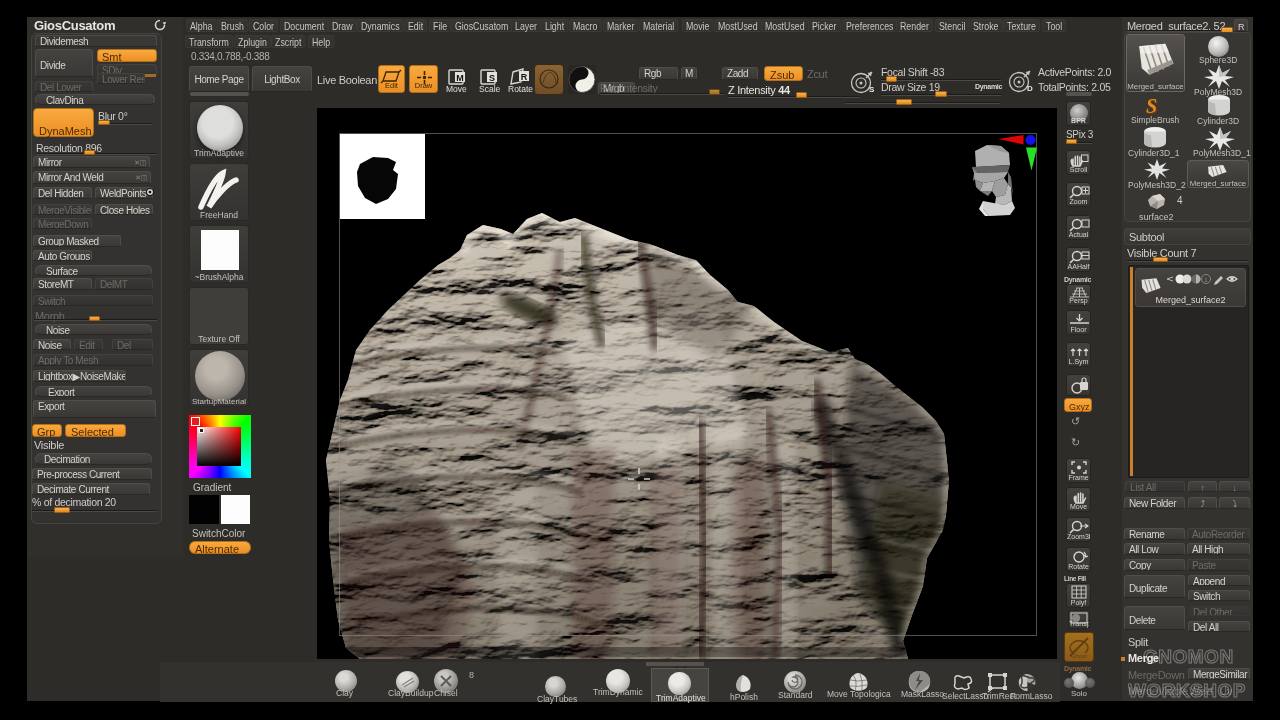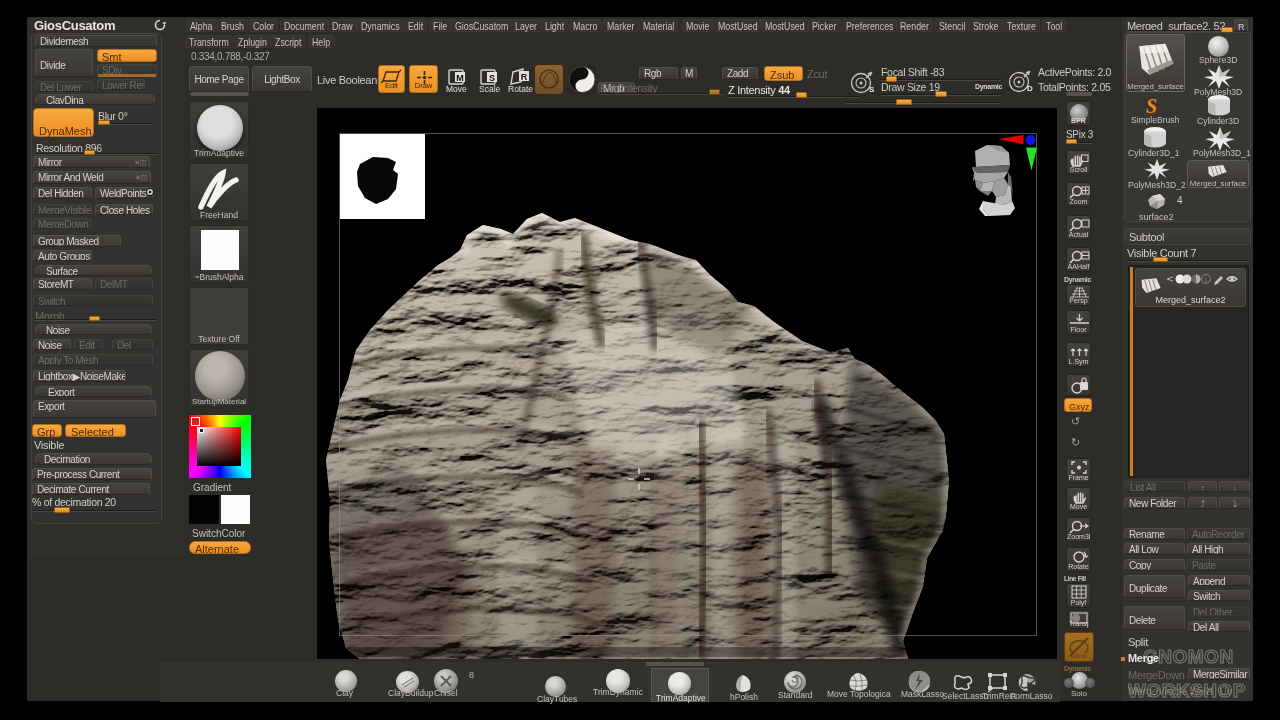--- a/index.html
+++ b/index.html
@@ -205,21 +205,21 @@
 <div class="mi" style="left:842px;top:19px;">Preferences</div>
 <div class="mi" style="left:896px;top:19px;">Render</div>
 <div class="mi" style="left:935px;top:19px;">Stencil</div>
 <div class="mi" style="left:969px;top:19px;">Stroke</div>
 <div class="mi" style="left:1003px;top:19px;">Texture</div>
 <div class="mi" style="left:1042px;top:19px;">Tool</div>
 <div class="mi" style="left:185px;top:35px;">Transform</div>
 <div class="mi" style="left:234px;top:35px;">Zplugin</div>
 <div class="mi" style="left:271px;top:35px;">Zscript</div>
 <div class="mi" style="left:308px;top:35px;">Help</div>
-<div class="t" style="left:191px;top:52px;font-size:10px;color:#b3b0aa;">0.334,0.788,-0.327</div>
+<div class="t" style="left:191px;top:52px;font-size:10px;color:#b3b0aa;">0.334,0.788,-0.388</div>
 </div>
 
 <div id="toolbar">
 <div class="btn c" style="left:189px;top:66px;width:60px;height:26px;padding-top:8px;">Home Page</div>
 <div class="btn c" style="left:252px;top:66px;width:60px;height:26px;padding-top:8px;">LightBox</div>
 <div class="t" style="left:317px;top:75px;">Live Boolean</div>
 
 <div class="org" style="position:absolute;left:378px;top:65px;width:27px;height:28px;border-radius:3px;">
  <svg width="25" height="17" style="position:absolute;left:1px;top:2px;" fill="none" stroke="#3a2503" stroke-width="1.3">
   <path d="M6,4 L19,4 16,13 3,13 Z M19,4 l2,-2 M3,13 l-2,2"></path>
@@ -329,21 +329,21 @@
       <path d="M10.5,6 l-2,-2.5 4,-0.5 Z" fill="#d8d5cf"></path>
     </svg>
 <div class="abs" style="left:31px;top:33px;width:131px;height:491px;background:#343231;border:1px solid #474440;border-radius:6px;"></div>
 
 <div class="btn" style="left:35px;top:35px;width:122px;height:12px;background:#3a3835;">Dividemesh</div>
 <div class="btn" style="left:35px;top:49px;width:58px;height:28px;padding-top:11px;">Divide</div>
 <div class="org" style="position:absolute;left:97px;top:49px;width:60px;height:13px;border-radius:3px;font-size:11px;padding:1px 0 0 4px;">Smt</div>
 <div class="btn grayb" style="left:97px;top:64px;width:60px;height:13px;">SDiv</div>
 <div class="abs" style="left:98px;top:74px;width:58px;height:3px;background:#a06a28;"></div>
 <div class="btn grayb" style="left:35px;top:81px;width:58px;height:11px;">Del Lower</div>
-<div class="btn grayb" style="left:97px;top:79px;width:48px;height:11px;">Lower Res</div>
+<div class="btn grayb" style="left:97px;top:73px;width:48px;height:11px;">Lower Res</div>
 <div class="btn pill" style="left:35px;top:94px;width:120px;height:11px;padding-left:10px;">ClayDina</div>
 <div class="org" style="position:absolute;left:33px;top:108px;width:61px;height:29px;border-radius:4px;font-size:11px;padding:16px 0 0 5px;">DynaMesh</div>
 <div class="t" style="left:98px;top:111px;font-size:10.5px;">Blur 0°</div>
 <div class="sl" style="left:98px;top:123px;width:54px;"></div>
 <div class="sh" style="left:98px;top:120px;width:12px;height:5px;"></div>
 
 <div class="t" style="left:36px;top:143px;font-size:10.5px;">Resolution 896</div>
 <div class="sl" style="left:36px;top:153px;width:121px;"></div>
 <div class="sh" style="left:84px;top:150px;width:11px;height:5px;"></div>
 

